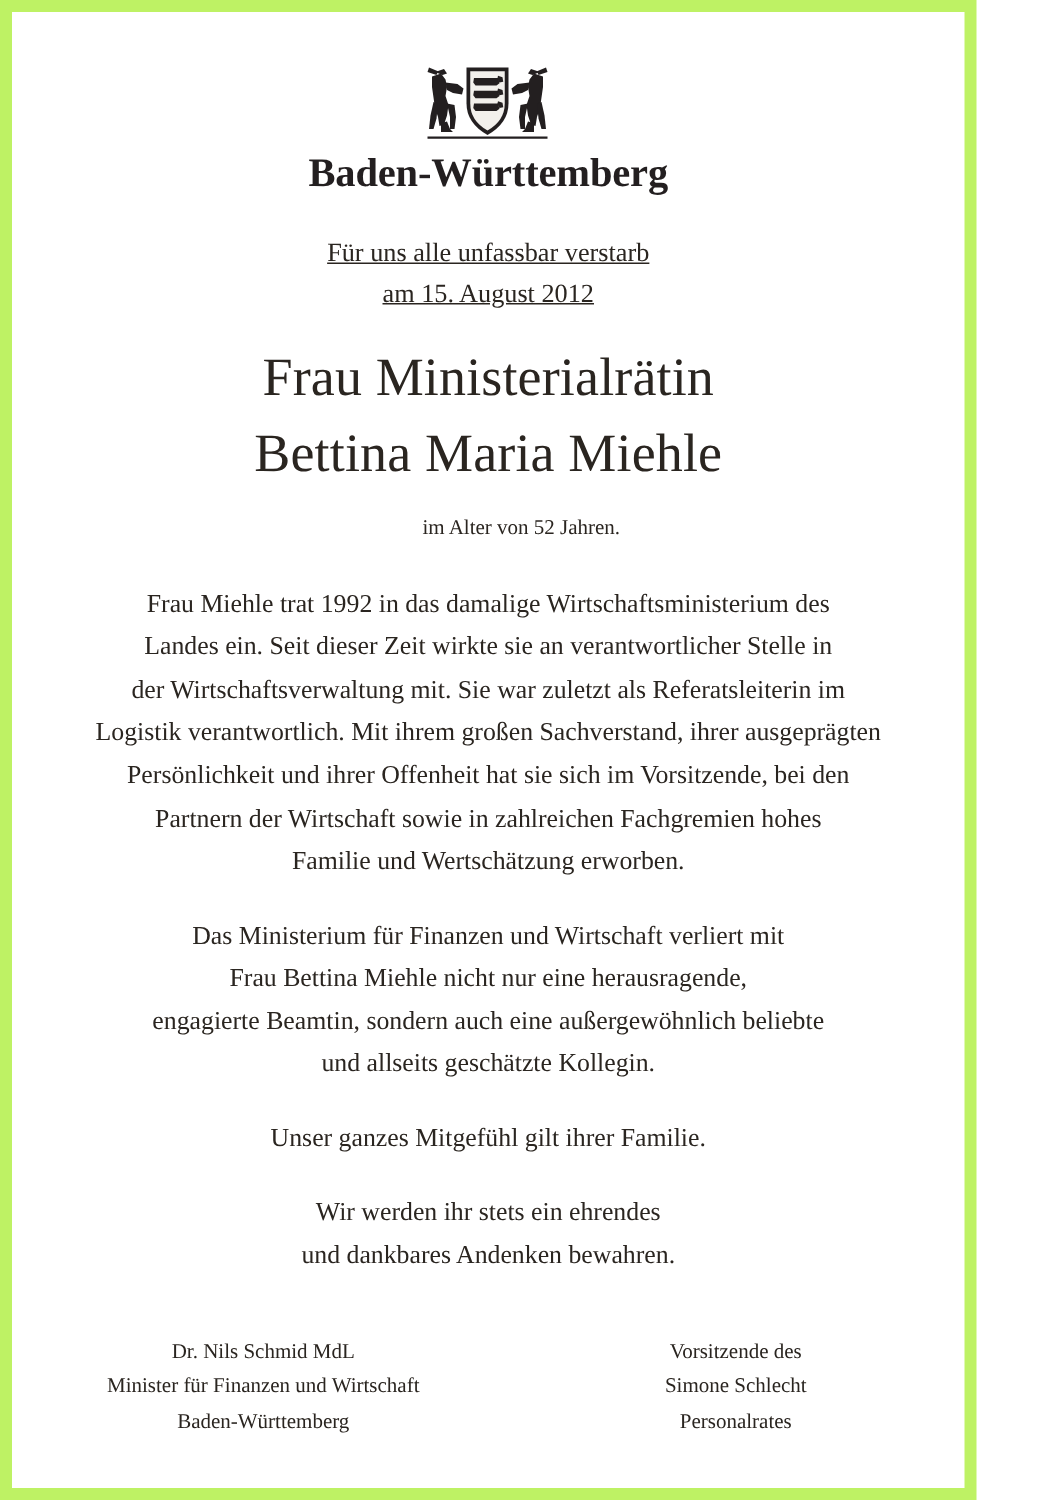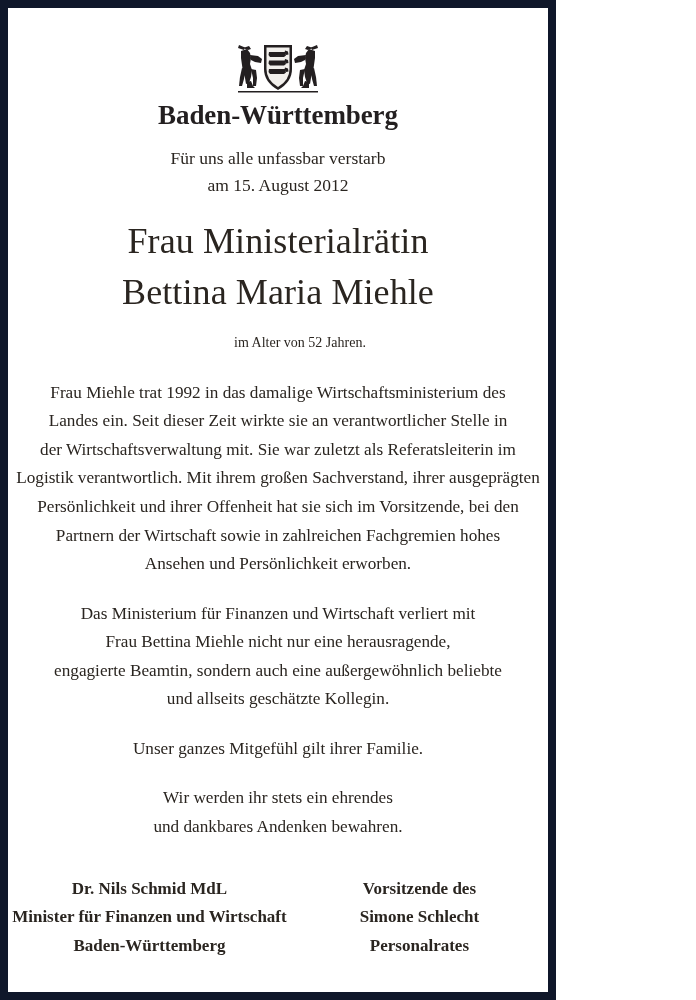--- a/index.html
+++ b/index.html
@@ -12,23 +12,23 @@
     width: 696px;
     height: 1000px;
     font-family: "Liberation Serif", "DejaVu Serif", serif;
     color: #2a2520;
     overflow: hidden;
   }
 
   
   .notice-frame {
     box-sizing: border-box;
-    width: 556px;
+    width: 651px;
     height: 1000px;
-    background: #0f172a;
+    background: #bef264;
     padding: 8px;
   }
   .notice-page {
     box-sizing: border-box;
     width: 100%;
     height: 100%;
     background: #ffffff;
     position: relative;
     display: flex;
     flex-direction: column;
@@ -53,24 +53,25 @@
     font-weight: 700;
     font-size: 27px;
     letter-spacing: -0.1px;
     color: #231f20;
     line-height: 1.05;
     white-space: nowrap;
   }
 
   
   .intro-block {
-    margin-top: 16px;
+    margin-top: 26px;
     text-align: center;
     font-size: 17.5px;
     line-height: 1.52;
+    text-decoration: underline;
   }
   .intro-line { display: block; }
 
   .deceased-block {
     margin-top: 17px;
     text-align: center;
     font-size: 36px;
     line-height: 1.44;
     letter-spacing: 0.1px;
   }
@@ -102,23 +103,22 @@
   .signatures {
     position: absolute;
     left: 0;
     right: 0;
     bottom: 32px;
     display: flex;
     justify-content: center;
   }
   .signature-col {
     text-align: center;
-    font-size: 17px;
+    font-size: 14px;
     line-height: 1.67;
-    font-weight: bold;
   }
   .signature-col-left  { width: 330px; }
   .signature-col-right { width: 300px; }
   .signature-line { display: block; white-space: nowrap; }
 </style>
 </head>
 <body>
 
 <div class="notice-frame">
   <div class="notice-page">
@@ -175,21 +175,21 @@
 
     <div class="body-copy">
 
       <p class="body-paragraph para-first">
         <span class="body-line">Frau Miehle trat 1992 in das damalige Wirtschaftsministerium des</span>
         <span class="body-line">Landes ein. Seit dieser Zeit wirkte sie an verantwortlicher Stelle in</span>
         <span class="body-line">der Wirtschaftsverwaltung mit. Sie war zuletzt als Referatsleiterin im</span>
         <span class="body-line">Logistik verantwortlich. Mit ihrem großen Sachverstand, ihrer ausgeprägten</span>
         <span class="body-line">Persönlichkeit und ihrer Offenheit hat sie sich im Vorsitzende, bei den</span>
         <span class="body-line">Partnern der Wirtschaft sowie in zahlreichen Fachgremien hohes</span>
-        <span class="body-line">Ansehen und Persönlichkeit erworben.</span>
+        <span class="body-line">Familie und Wertschätzung erworben.</span>
       </p>
 
       <p class="body-paragraph">
         <span class="body-line">Das Ministerium für Finanzen und Wirtschaft verliert mit</span>
         <span class="body-line">Frau Bettina Miehle nicht nur eine herausragende,</span>
         <span class="body-line">engagierte Beamtin, sondern auch eine außergewöhnlich beliebte</span>
         <span class="body-line">und allseits geschätzte Kollegin.</span>
       </p>
 
       <p class="body-paragraph">

